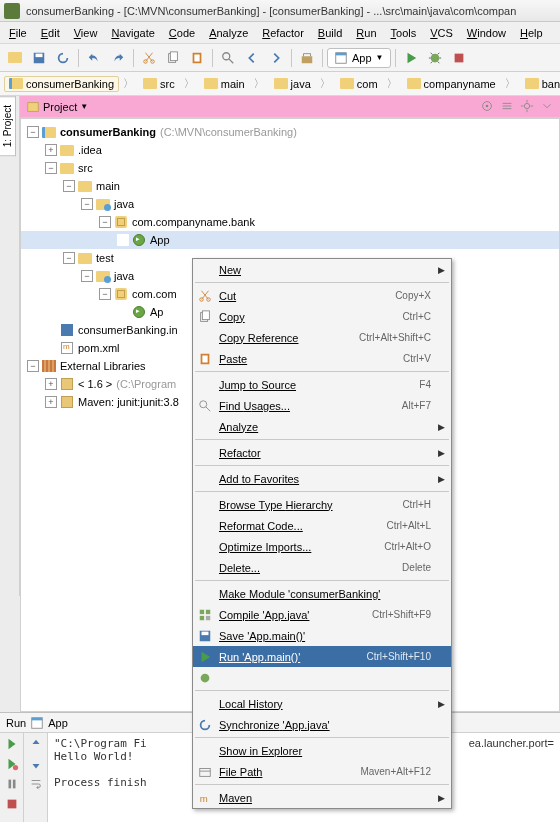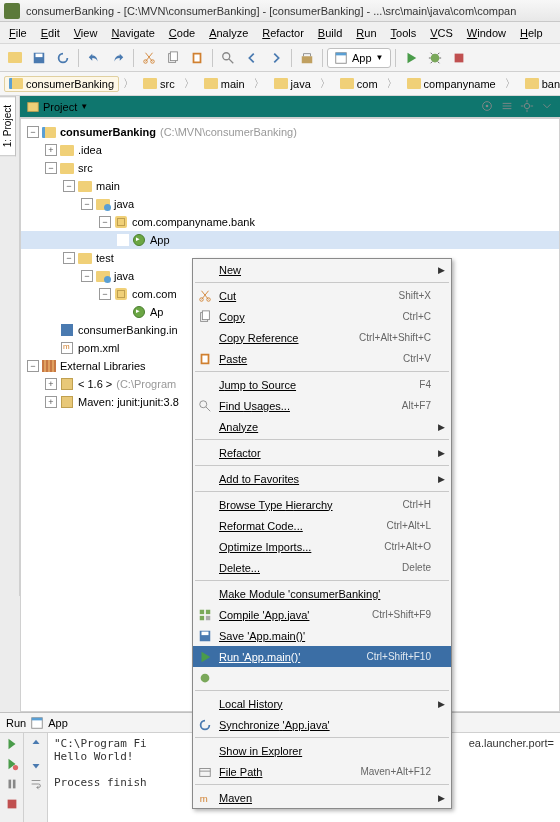--- a/index.html
+++ b/index.html
@@ -27,21 +27,21 @@
 .breadcrumb .crumb.sel { background: #fdf7e7; border-color: #e0d0a0; border-radius: 2px; }
 .breadcrumb .sep { color: #888; margin: 0 2px; }
 .folder-icon { width: 14px; height: 11px; background: #f0d078; border-radius: 1px; display: inline-block; position: relative; }
 .folder-icon.blue::after { content:''; position:absolute; right:-1px; bottom:-1px; width:7px; height:7px; background:#5a9fd4; border-radius:50%;}
 
 
 .sidebar-tabs { position: absolute; left: 0; top: 96px; width: 20px; height: 500px; background: #ececec; border-right: 1px solid #d0d0d0; }
 .sidebar-tabs .tab { writing-mode: vertical-rl; transform: rotate(180deg); padding: 8px 2px; background: #fff; border: 1px solid #c0c0c0; border-right: none; font-size: 10px; }
 
 
-.panel-header { position: absolute; left: 20px; top: 96px; right: 0; height: 22px; background: #0f766e; border-bottom: 1px solid #d0d0d0; display: flex; align-items: center; padding: 0 6px; gap: 6px; }
+.panel-header { position: absolute; left: 20px; top: 96px; right: 0; height: 22px; background: #f9a8d4; border-bottom: 1px solid #d0d0d0; display: flex; align-items: center; padding: 0 6px; gap: 6px; }
 .panel-header .combo { flex: 0 0 auto; display: flex; align-items: center; gap: 3px; }
 .panel-header .spacer { flex: 1; }
 
 
 .tree { position: absolute; left: 20px; top: 118px; right: 0; bottom: 110px; background: #fff; border: 1px solid #d0d0d0; padding: 4px 0; overflow: hidden; }
 .tree-row { display: flex; align-items: center; height: 18px; padding-left: 4px; white-space: nowrap; }
 .tree-row .toggle { width: 12px; height: 12px; border: 1px solid #999; display: flex; align-items: center; justify-content: center; font-size: 9px; line-height: 1; margin-right: 2px; background: #fff; color: #555; }
 .tree-row .toggle.empty { border: none; }
 .tree-row .icon { width: 16px; height: 14px; margin-right: 3px; display: inline-flex; align-items: center; justify-content: center; }
 .tree-row .label { color: #000; }
@@ -454,21 +454,21 @@
     <div class="sep"></div>
     <div class="row">
       <span class="micon">
         <svg class="svg orange" viewBox="0 0 16 16">
           <circle cx="4" cy="12" r="2" fill="none" stroke="currentColor"></circle>
           <circle cx="12" cy="12" r="2" fill="none" stroke="currentColor"></circle>
           <path d="M4 2l8 10M12 2L4 12" stroke="currentColor"></path>
         </svg>
       </span>
       <span class="label">Cut</span>
-      <span class="shortcut">Shift+X</span>
+      <span class="shortcut">Copy+X</span>
     </div>
     <div class="row">
       <span class="micon">
         <svg class="svg gray" viewBox="0 0 16 16">
           <rect x="3" y="3" width="8" height="10" fill="none" stroke="currentColor"></rect>
           <rect x="5" y="1" width="8" height="10" fill="#fff" stroke="currentColor"></rect>
         </svg>
       </span>
       <span class="label"><u>C</u>opy</span>
       <span class="shortcut">Ctrl+C</span>

